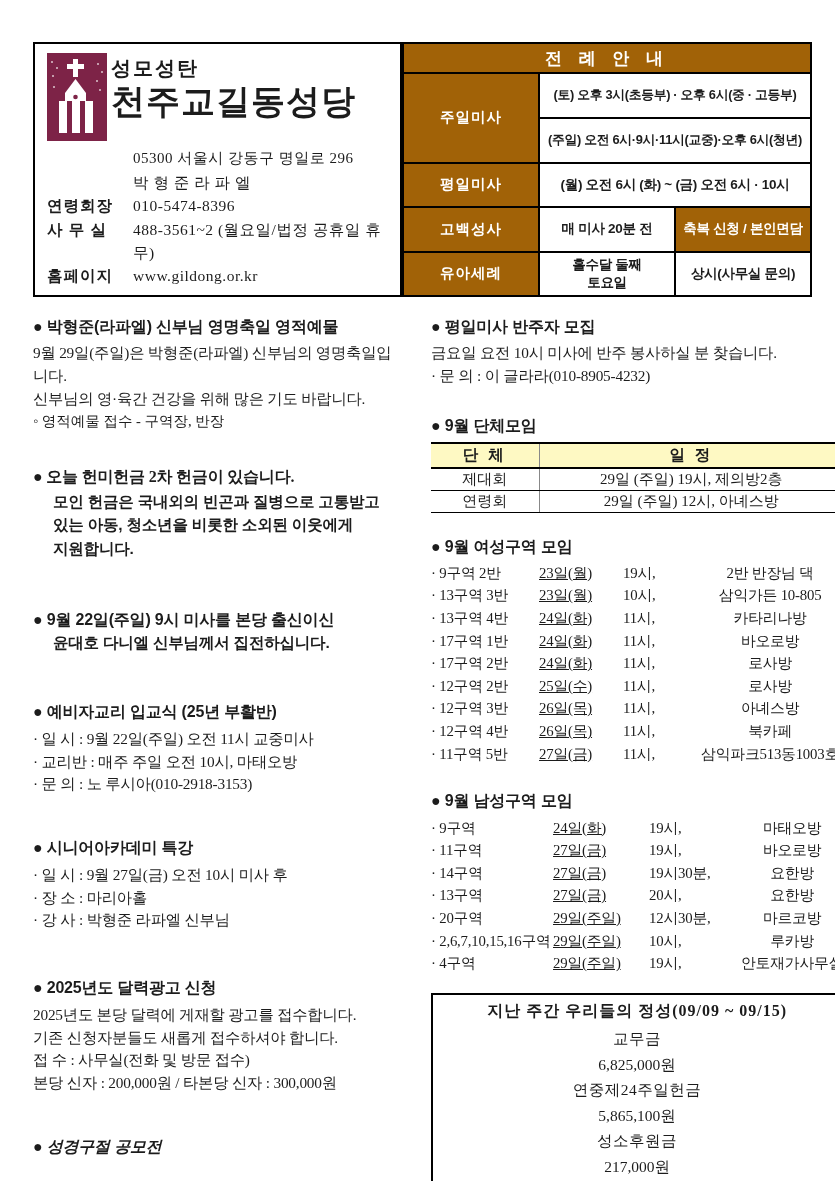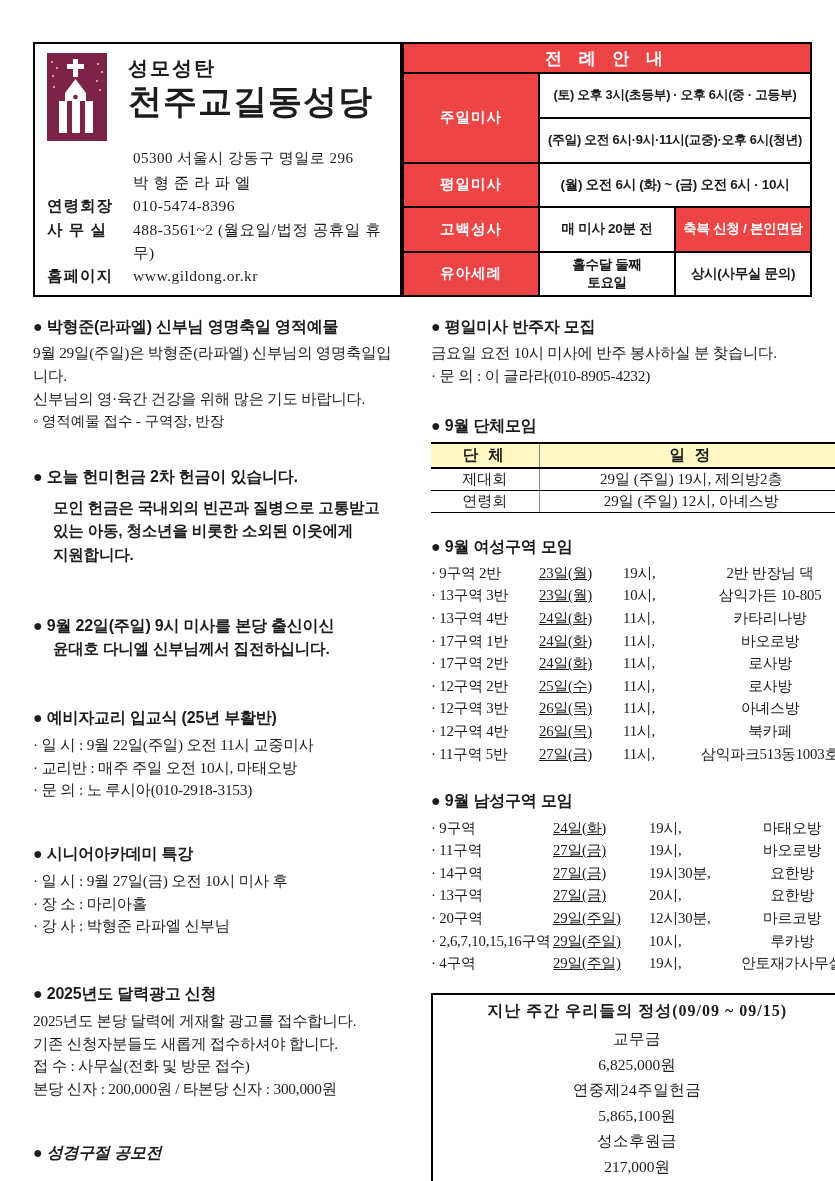--- a/index.html
+++ b/index.html
@@ -10,38 +10,38 @@
     color:#1c1c1c;
   }
   .page { padding:42px 23px 0 33px; }
 
   
   .hrow { display:flex; align-items:stretch; }
   .hbox-left {
     width:369px; border:2px solid #000; padding:9px 10px 8px 12px;
     display:flex; flex-direction:column;
   }
-  .brandrow { display:flex; gap:21px; align-items:flex-start; }
+  .brandrow { display:flex; gap:4px; align-items:flex-start; }
   .logo { flex:0 0 auto; }
   .brandtext { padding-top:2px; }
   .brand-sub { font-family:"Liberation Sans",sans-serif; font-weight:bold; font-size:20px; letter-spacing:2px; }
   .brand-main { font-family:"Liberation Sans",sans-serif; font-weight:bold; font-size:34px; letter-spacing:1px; line-height:1.15; }
   .addr { font-size:15px; margin:4px 0 3px 86px; letter-spacing:0.5px; }
   .inforow { display:flex; font-size:15.5px; line-height:1.5; }
   .inforow .lab { font-family:"Liberation Sans",sans-serif; font-weight:bold; width:86px; flex:0 0 auto; letter-spacing:1px; }
   .inforow .val { letter-spacing:0.5px; }
   .inforow .val.underline { text-decoration:underline; }
 
   
   .masstbl { border-collapse:collapse; width:410px; table-layout:fixed; }
   .masstbl td {
     border:2px solid #000; text-align:center; vertical-align:middle;
     font-family:"Liberation Sans",sans-serif; font-weight:bold;
   }
-  .dark { background:#ef4444; color:#fff; }
+  .dark { background:#a16207; color:#fff; }
   .masstbl .ttl { font-size:17px; letter-spacing:6px; height:30px; }
   .masstbl .rowlab { width:86px; font-size:14.5px; letter-spacing:1px; }
   .masstbl .cell { font-size:12.8px; letter-spacing:-0.3px; height:44px; padding:2px 1px; }
   .masstbl .cell2 { font-size:13.5px; }
 
   
   .main { display:flex; gap:26px; margin-top:18px; }
   .colL { width:372px; flex:0 0 auto; }
   .colR { flex:1; }
 
@@ -178,21 +178,21 @@
     <div class="colL">
 
       <div class="sec" style="margin-bottom:32px;">
         <div class="sec-title">● 박형준(라파엘) 신부님 영명축일 영적예물</div>
         <div class="bline">9월 29일(주일)은 박형준(라파엘) 신부님의 영명축일입니다.</div>
         <div class="bline">신부님의 영·육간 건강을 위해 많은 기도 바랍니다.</div>
         <div class="note">◦ 영적예물 접수 - 구역장, 반장</div>
       </div>
 
       <div class="sec boldsec" style="margin-bottom:48px;">
-        <div class="sec-title" style="margin-bottom:8px;">● 오늘 헌미헌금 2차 헌금이 있습니다.</div>
+        <div class="sec-title" style="margin-bottom:2px;font-family:Liberation Serif, serif;">● 오늘 헌미헌금 2차 헌금이 있습니다.</div>
         <div class="bline ind">모인 헌금은 국내외의 빈곤과 질병으로 고통받고</div>
         <div class="bline ind">있는 아동, 청소년을 비롯한 소외된 이웃에게</div>
         <div class="bline ind">지원합니다.</div>
       </div>
 
       <div class="sec boldsec" style="margin-bottom:46px;">
         <div class="sec-title" style="margin-bottom:0;">● 9월 22일(주일) 9시 미사를 본당 출신이신</div>
         <div class="sec-title ind bline" style="margin-bottom:10px;">윤대호 다니엘 신부님께서 집전하십니다.</div>
       </div>
 

